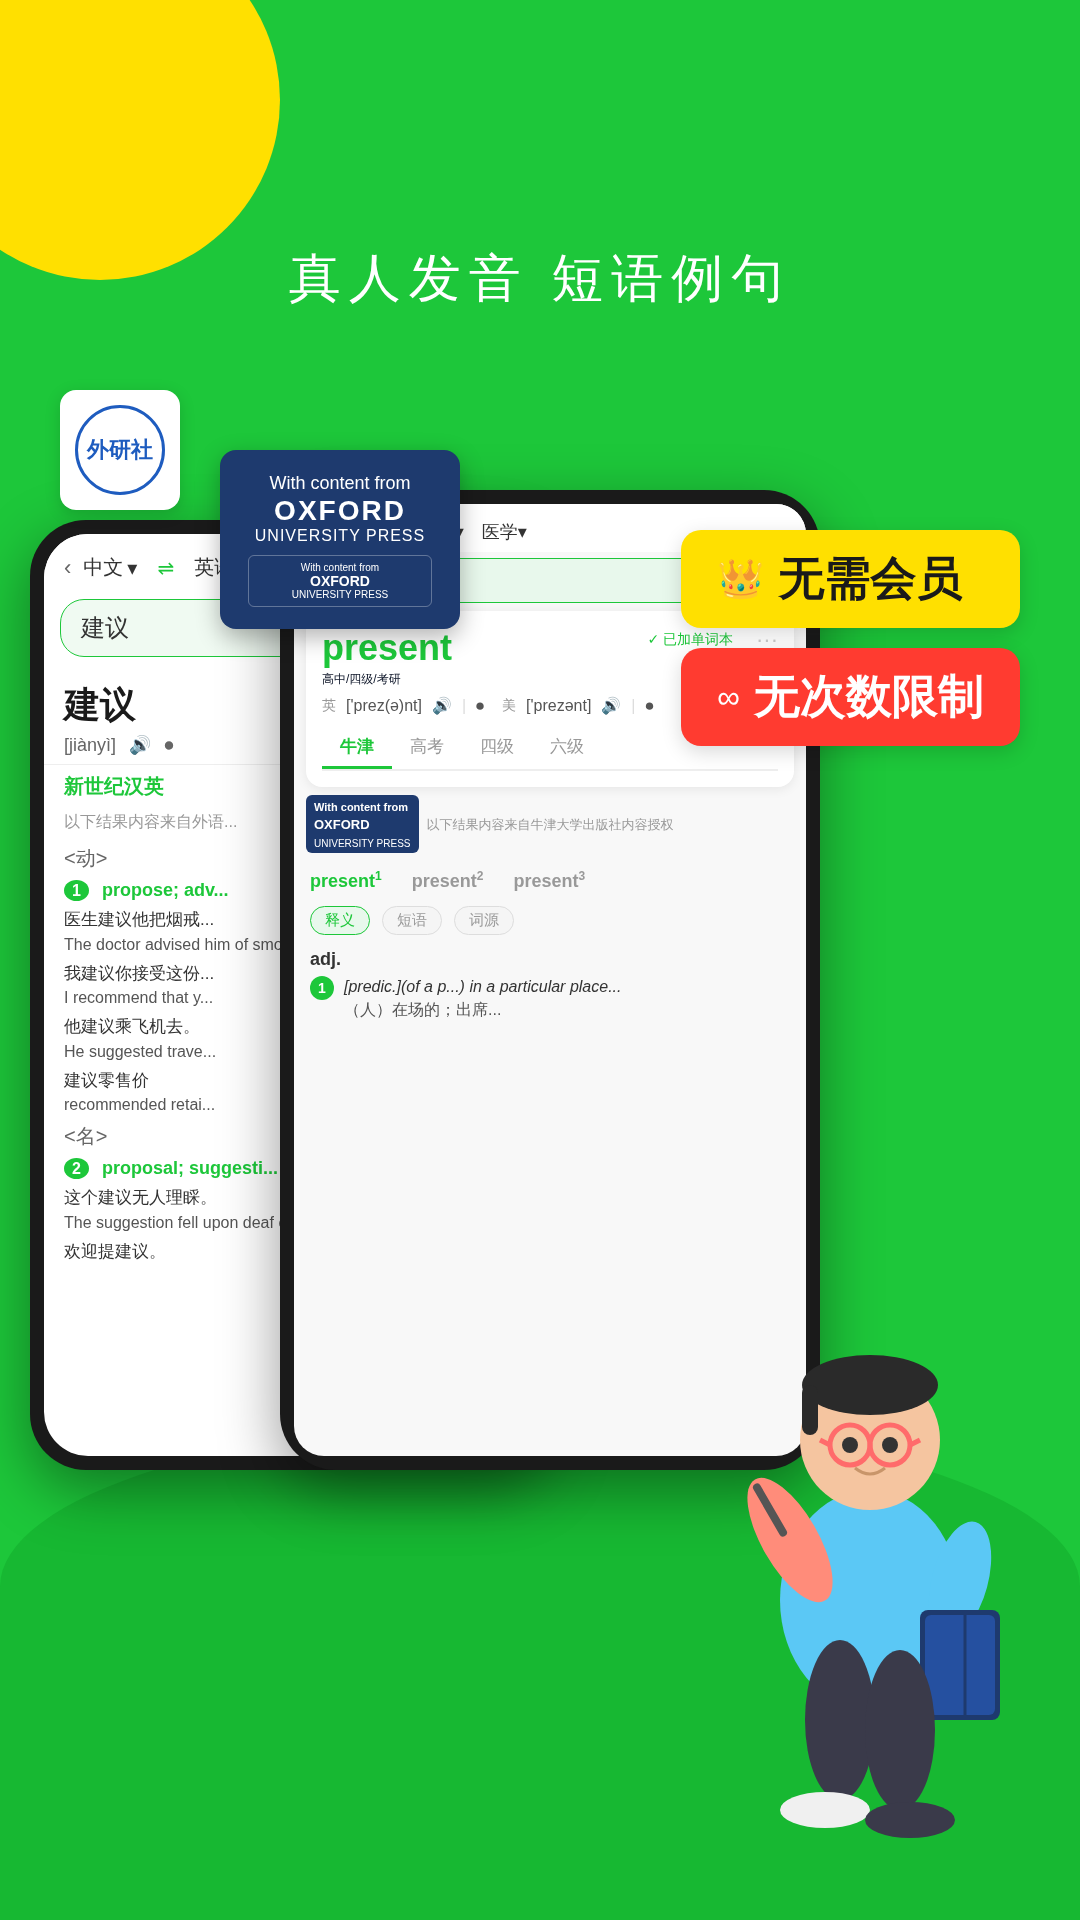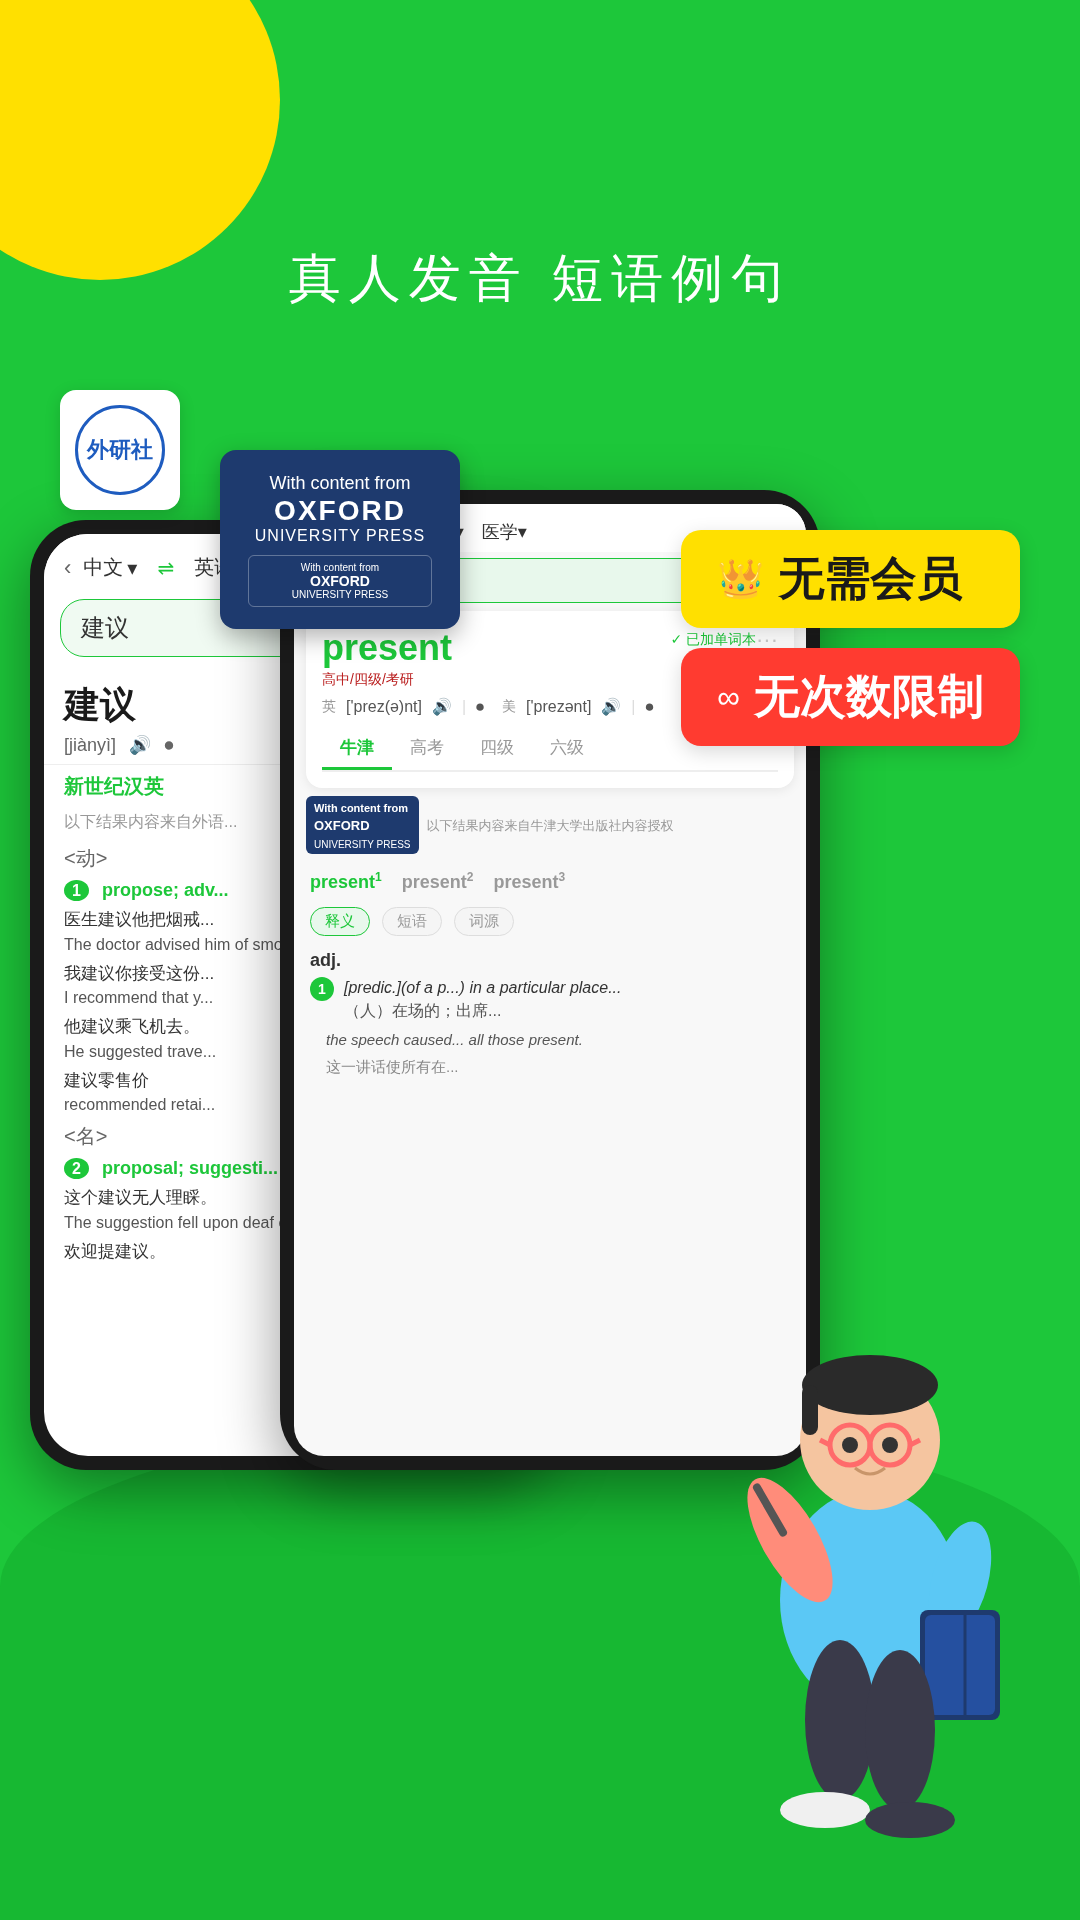--- a/index.html
+++ b/index.html
@@ -340,22 +340,22 @@
       border-radius: 16px;
       padding: 16px;
       box-shadow: 0 2px 12px rgba(0,0,0,0.08);
     }
     .front-word-title {
       font-size: 36px;
       font-weight: 900;
       color: #1DC73A;
     }
     .front-word-level {
-      font-size: 14px;
-      color: #b91c1c;
+      font-size: 12px;
+      color: #0f172a;
       margin-top: 2px;
     }
     .front-word-bookmark {
       float: right;
       color: #1DC73A;
       font-size: 15px;
     }
     .front-pronunciation {
       display: flex;
       align-items: center;
@@ -386,21 +386,21 @@
       display: flex;
       align-items: center;
       gap: 8px;
     }
     .oxford-notice {
       font-size: 13px;
       color: #999;
     }
     .front-word-forms {
       display: flex;
-      gap: 20px;
+      gap: 30px;
       padding: 8px 16px;
     }
     .front-word-form {
       font-size: 18px;
       color: #1DC73A;
       font-weight: 700;
     }
     .front-word-form sup {
       font-size: 12px;
     }
@@ -595,21 +595,21 @@
         <span>present</span>
         <span class="front-search-x">✕</span>
       </div>
 
       <div class="front-word-card">
         <div style="display:flex;justify-content:space-between;align-items:flex-start;">
           <div>
             <div class="front-word-title">present</div>
             <div class="front-word-level">高中/四级/考研</div>
           </div>
-          <div style="display:flex;align-items:center;gap:0;">
+          <div style="display:flex;align-items:center;gap:23px;">
             <span class="front-word-bookmark" style="font-size:14px;color:#1DC73A;">✓ 已加单词本</span>
             <span style="color:#ccc;font-size:22px;">···</span>
           </div>
         </div>
         <div class="front-pronunciation">
           <span style="font-size:14px;color:#999;">英</span>
           <span>['prez(ə)nt]</span>
           <span>🔊</span>
           <span style="color:#ddd;">|</span>
           <span>⏺</span>
@@ -653,24 +653,20 @@
 
       <div class="front-definition">
         <div class="front-pos">adj.</div>
         <div class="front-sense-num">
           <div class="front-sense-circle">1</div>
           <div>
             <div class="front-def-text">[predic.](of a p...) in a particular place...</div>
             <div class="front-def-chinese">（人）在场的；出席...</div>
           </div>
         </div>
-        <div class="front-example-block">
-          <div>the speech caused... all those present.</div>
-          <div class="front-example-cn">这一讲话使所有在...</div>
-        </div>
       </div>
 
     </div>
   </div>
 
 </div>
 
 <div class="waiyanshe-logo">
   <div class="waiyanshe-inner">
     <span class="waiyanshe-text">外研社</span>

